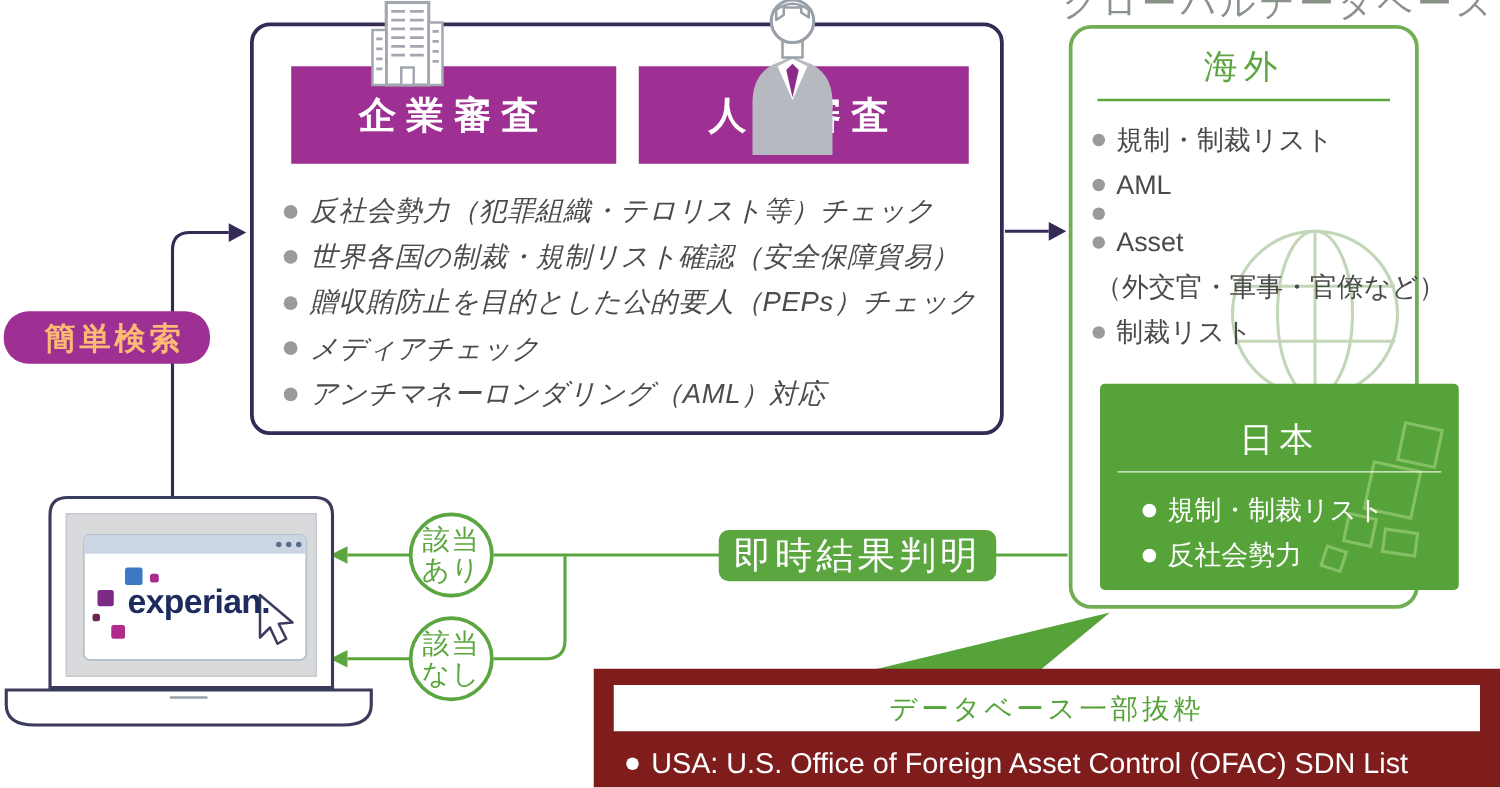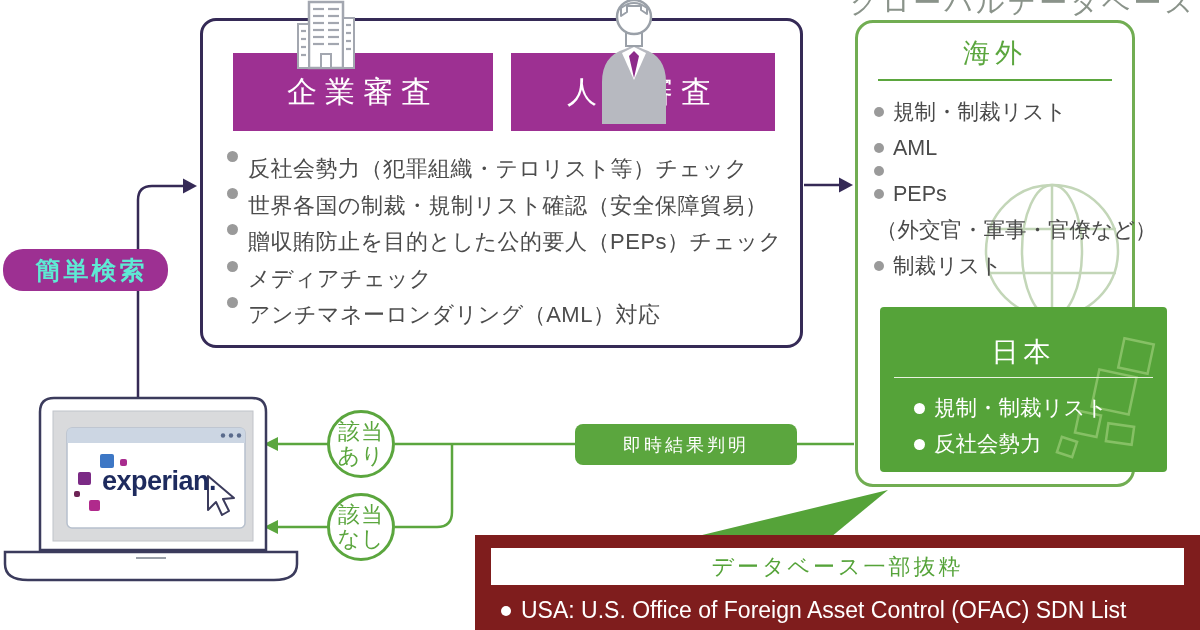--- a/index.html
+++ b/index.html
@@ -5,52 +5,52 @@
   * { margin:0; padding:0; box-sizing:border-box; }
   html,body { width:1200px; height:630px; }
   body { font-family:"Liberation Sans","DejaVu Sans",sans-serif; background:#ffffff; position:relative; overflow:hidden; }
   .abs { position:absolute; }
 
   
   #global-title { left:850px; top:-16px; font-size:28px; letter-spacing:3px; color:#8a938a; font-weight:500; white-space:nowrap; }
 
   
   #main-box { left:200px; top:18px; width:603px; height:330px; border:3px solid #352a56; border-radius:16px; background:#fff; z-index:2; }
-  .purple-hdr { position:absolute; top:32px; height:78px; background:#9d3092; display:flex; align-items:center; justify-content:center; color:#fff; font-size:30px; font-weight:400; letter-spacing:8px; }
+  .purple-hdr { position:absolute; top:32px; height:78px; background:#9d3092; display:flex; align-items:center; justify-content:center; color:#fff; font-size:30px; font-weight:700; letter-spacing:8px; }
   #hdr-company { left:30px; width:260px; }
   #hdr-person { left:308px; width:264px; }
   #checks { position:absolute; left:24px; top:130px; width:570px; list-style:none; }
-  #checks li { display:flex; font-size:22px; color:#4c4c4c; line-height:36.5px; letter-spacing:0.5px; white-space:nowrap; }
+  #checks li { display:flex; align-items:center; font-size:22px; color:#4c4c4c; line-height:36.5px; letter-spacing:0.5px; white-space:nowrap;font-style:italic; }
   .dot { width:11px; height:11px; border-radius:50%; background:#9a9a9a; margin-right:10px; flex:0 0 auto; }
 
   
   #building-wrap { left:294px; top:0px; z-index:3; }
   #person-wrap { left:597px; top:0px; z-index:3; }
 
   
-  #easy-search { left:3px; top:249px; width:165px; height:42px; background:#9d3092; border-radius:20px; color:#5eead4; font-size:25px; font-weight:600; letter-spacing:3px; display:flex; align-items:center; justify-content:center; z-index:2;padding-left:12px; }
+  #easy-search { left:3px; top:249px; width:165px; height:42px; background:#9d3092; border-radius:20px; color:#fdba74; font-size:25px; font-weight:600; letter-spacing:3px; display:flex; align-items:center; justify-content:center; z-index:2;padding-left:12px; }
 
   
   #laptop-wrap { left:0px; top:388px; z-index:2; }
   #experian-logo { left:72px; top:448px; width:170px; height:72px; z-index:3; }
   #experian-logo .word { position:absolute; left:30px; top:18px; font-size:27px; font-weight:bold; color:#1e2b5e; letter-spacing:-0.5px; }
   .sq { position:absolute; border-radius:2px; }
   .sq-blue { width:14px; height:14px; left:28px; top:6px; background:#3d77c5; }
   .sq-mag-sm { width:7px; height:7px; left:48px; top:11px; background:#a82c8e; }
   .sq-purple { width:13px; height:13px; left:6px; top:24px; background:#7b2a85; }
   .sq-dark { width:6px; height:6px; left:2px; top:43px; background:#6d2355; }
   .sq-mag { width:11px; height:11px; left:17px; top:52px; background:#b02a8c; }
 
   
   .result-circle { width:68px; height:68px; border:3px solid #5ba63e; border-radius:50%; background:#fff; color:#5ba63e; display:flex; flex-direction:column; align-items:center; justify-content:center; font-size:22px; line-height:1.1; font-weight:500; z-index:2; letter-spacing:1px; }
   #circle-hit { left:327px; top:410px; }
   #circle-miss { left:327px; top:493px; }
 
   
-  #instant-result { left:575px; top:424px; width:222px; height:41px; background:#5ba63e; border-radius:8px; color:#fff; font-size:18px; letter-spacing:3px; display:flex; align-items:center; justify-content:center; z-index:2; }
+  #instant-result { left:575px; top:424px; width:222px; height:41px; background:#5ba63e; border-radius:8px; color:#fff; font-size:30px; letter-spacing:3px; display:flex; align-items:center; justify-content:center; z-index:2; }
 
   
   #global-panel { left:855px; top:20px; width:280px; height:467px; border:3px solid #71ad52; border-radius:18px; background:#fff; z-index:2; }
   #overseas-title { text-align:center; margin-top:12px; font-size:27px; color:#5ba63e; font-weight:500; letter-spacing:5px; position:relative; z-index:1; }
   #overseas-divider { border:none; border-top:2px solid #5ba63e; margin:8px 20px 0 20px; position:relative; z-index:1; }
   #overseas-list { list-style:none; margin:13px 0 0 16px; position:relative; z-index:1; }
   #overseas-list li { display:flex; align-items:center; font-size:21.5px; color:#4a4a4a; line-height:36px; white-space:nowrap; }
   #overseas-list li.sub { padding-left:2px; }
   #overseas-list li.sub .dot { visibility:hidden; width:0; margin-right:0; }
   #overseas-list .dot { width:10px; height:10px; margin-right:9px; }
@@ -223,21 +223,21 @@
       </li>
     <li>
         <span class="dot"></span>
         <span>AML</span>
       </li>
     <li>
         <span class="dot"></span>
       </li>
     <li>
         <span class="dot"></span>
-        <span>PEPs</span>
+        <span>Asset</span>
       </li>
     <li class="sub">
         <span class="dot"></span>
         <span>（外交官・軍事・官僚など）</span>
       </li>
     <li>
         <span class="dot"></span>
         <span>制裁リスト</span>
       </li>
   </ul>

